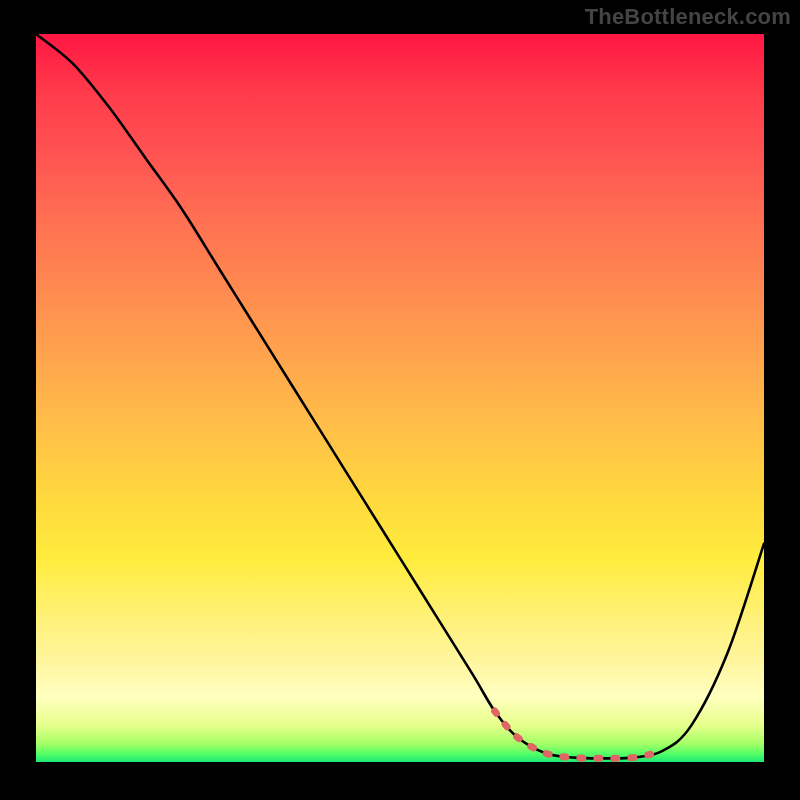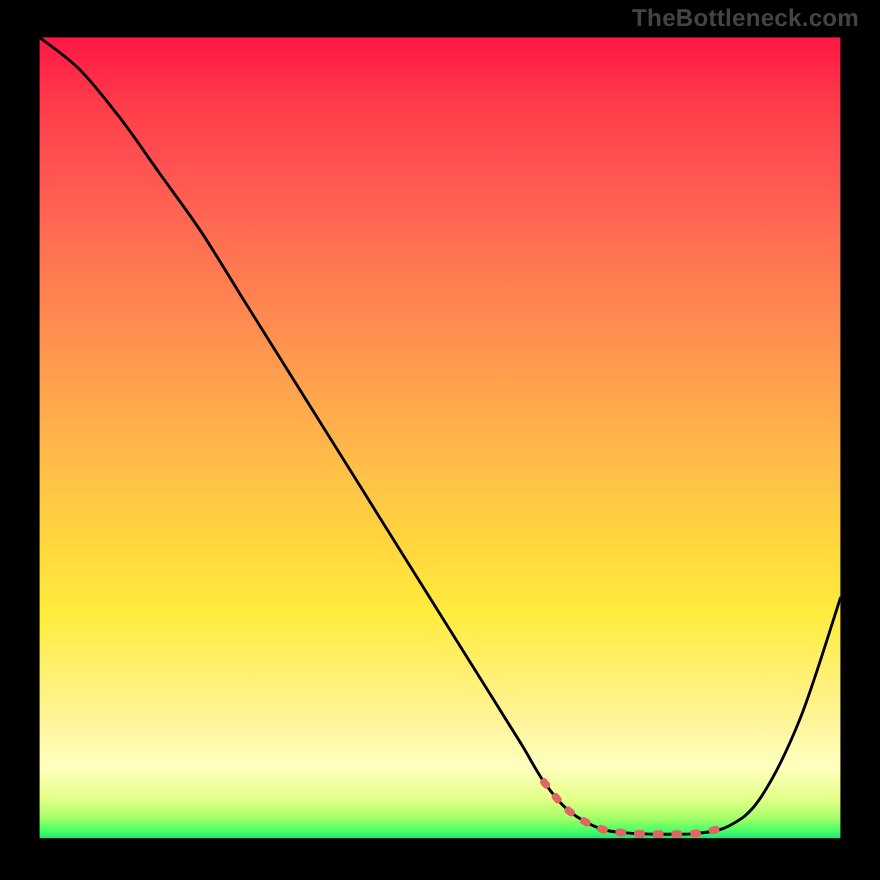--- a/index.html
+++ b/index.html
@@ -13,21 +13,21 @@
   }
   .frame {
     position: relative;
     width: 800px;
     height: 800px;
     background: #000;
   }
   .watermark {
     position: absolute;
     top: 4px;
-    right: 19px;
+    right: 9px;
     color: #444;
     font-size: 22px;
     font-weight: 600;
     letter-spacing: 0.2px;
     user-select: none;
     margin-left: 46px;
   }
   .plot-area {
     position: absolute;
     left: 36px;

